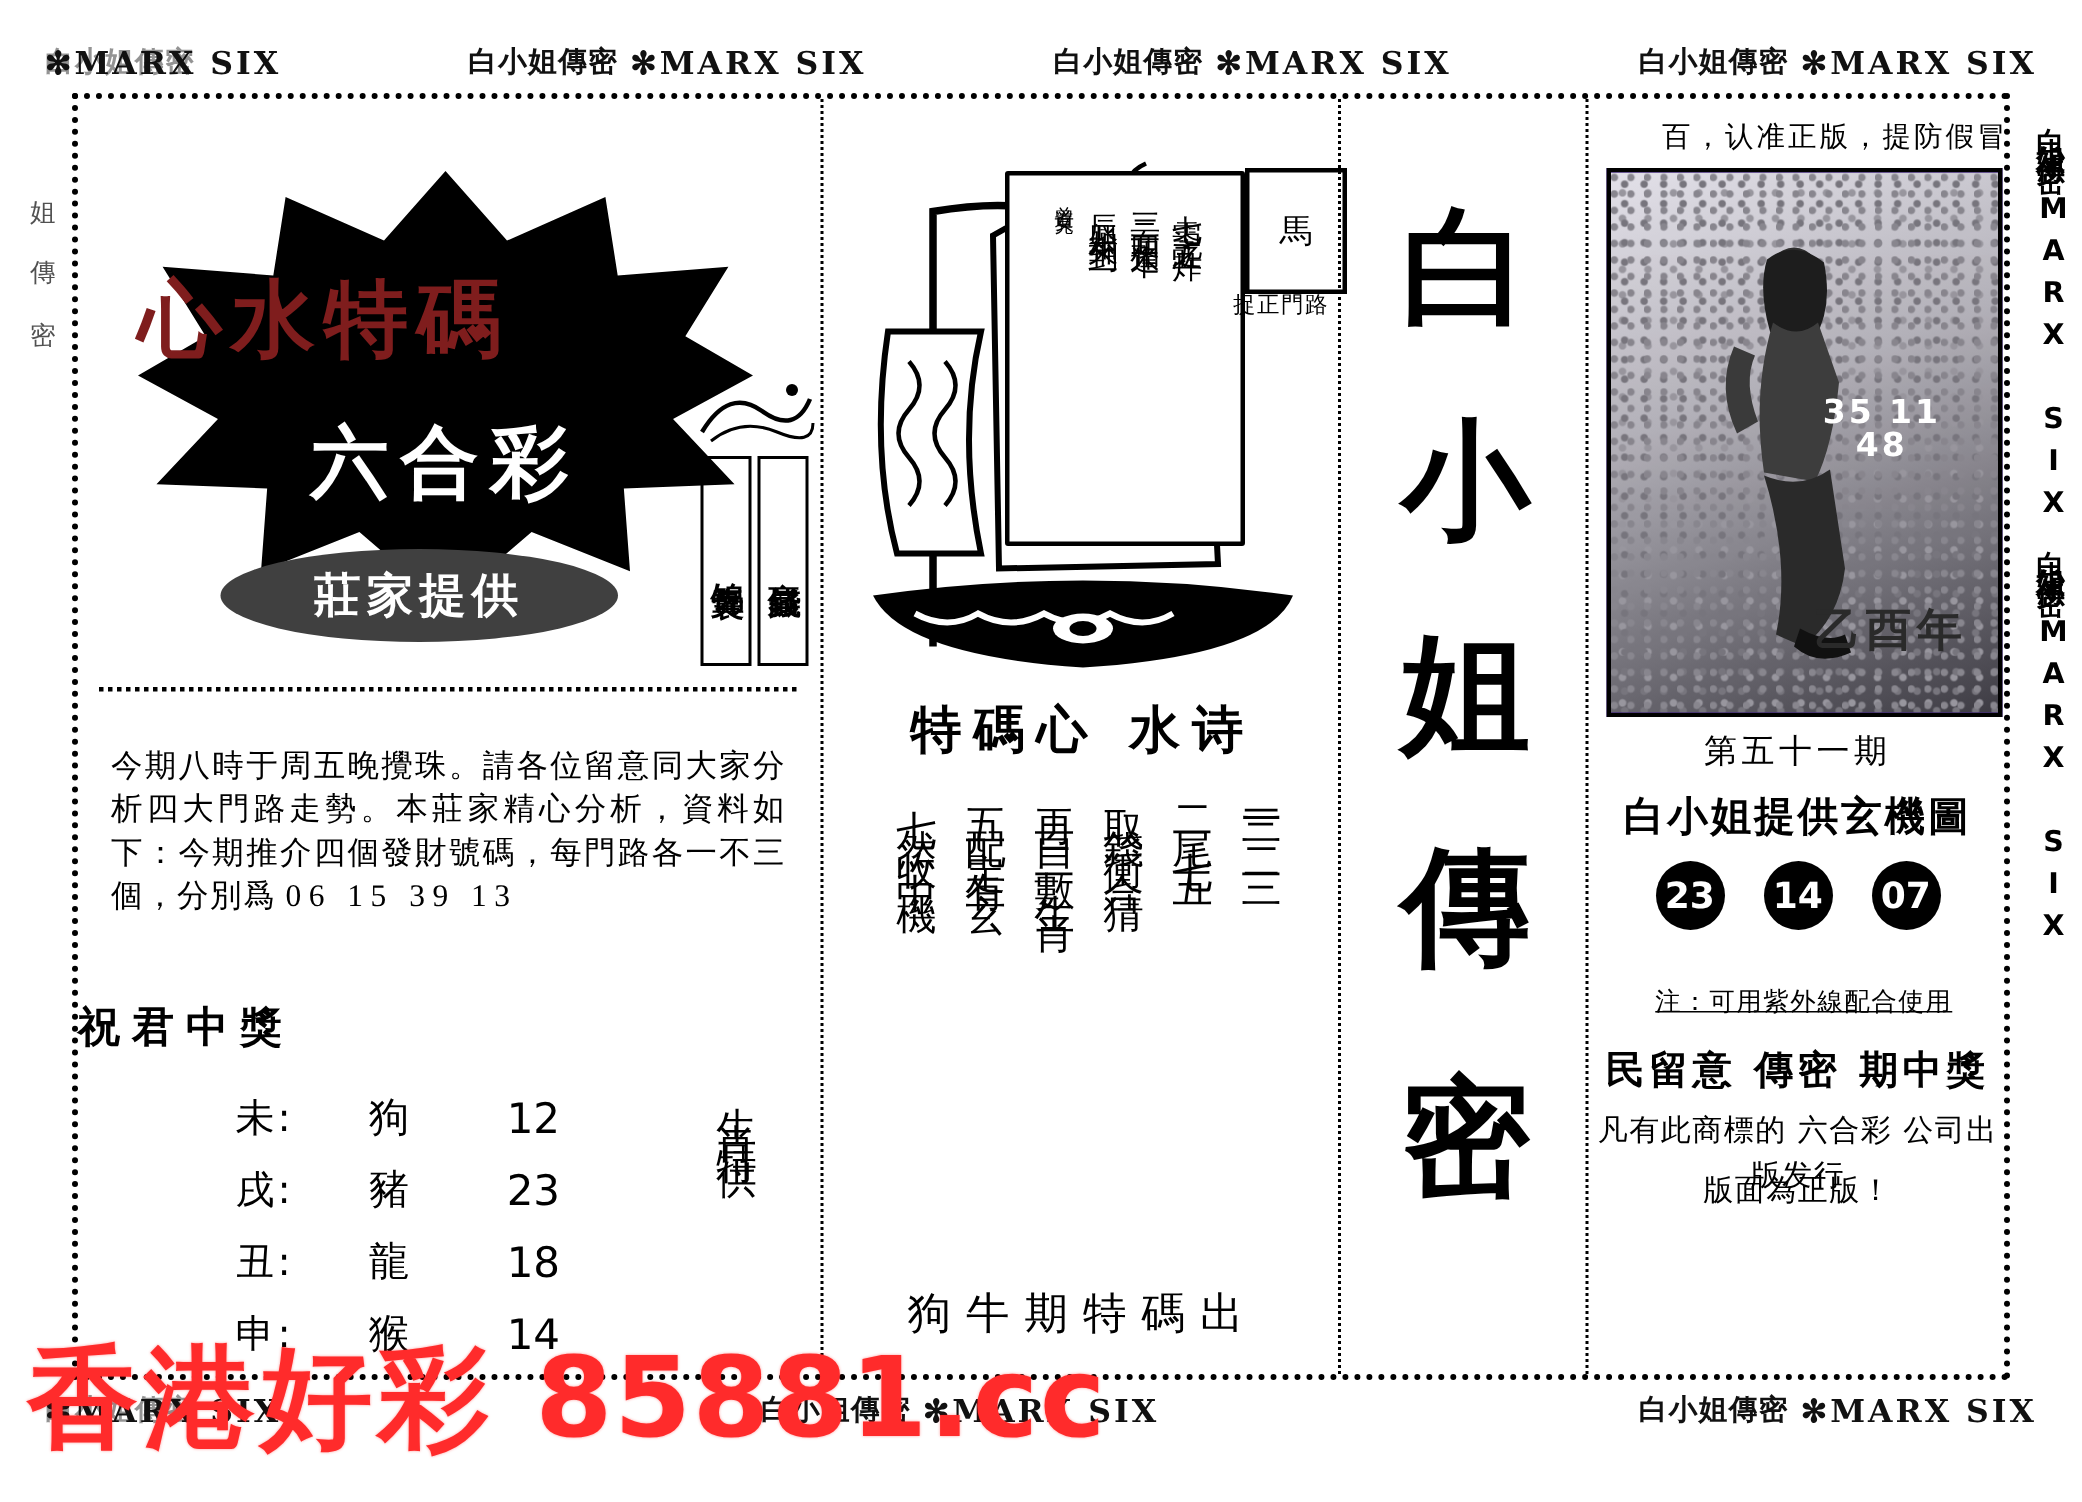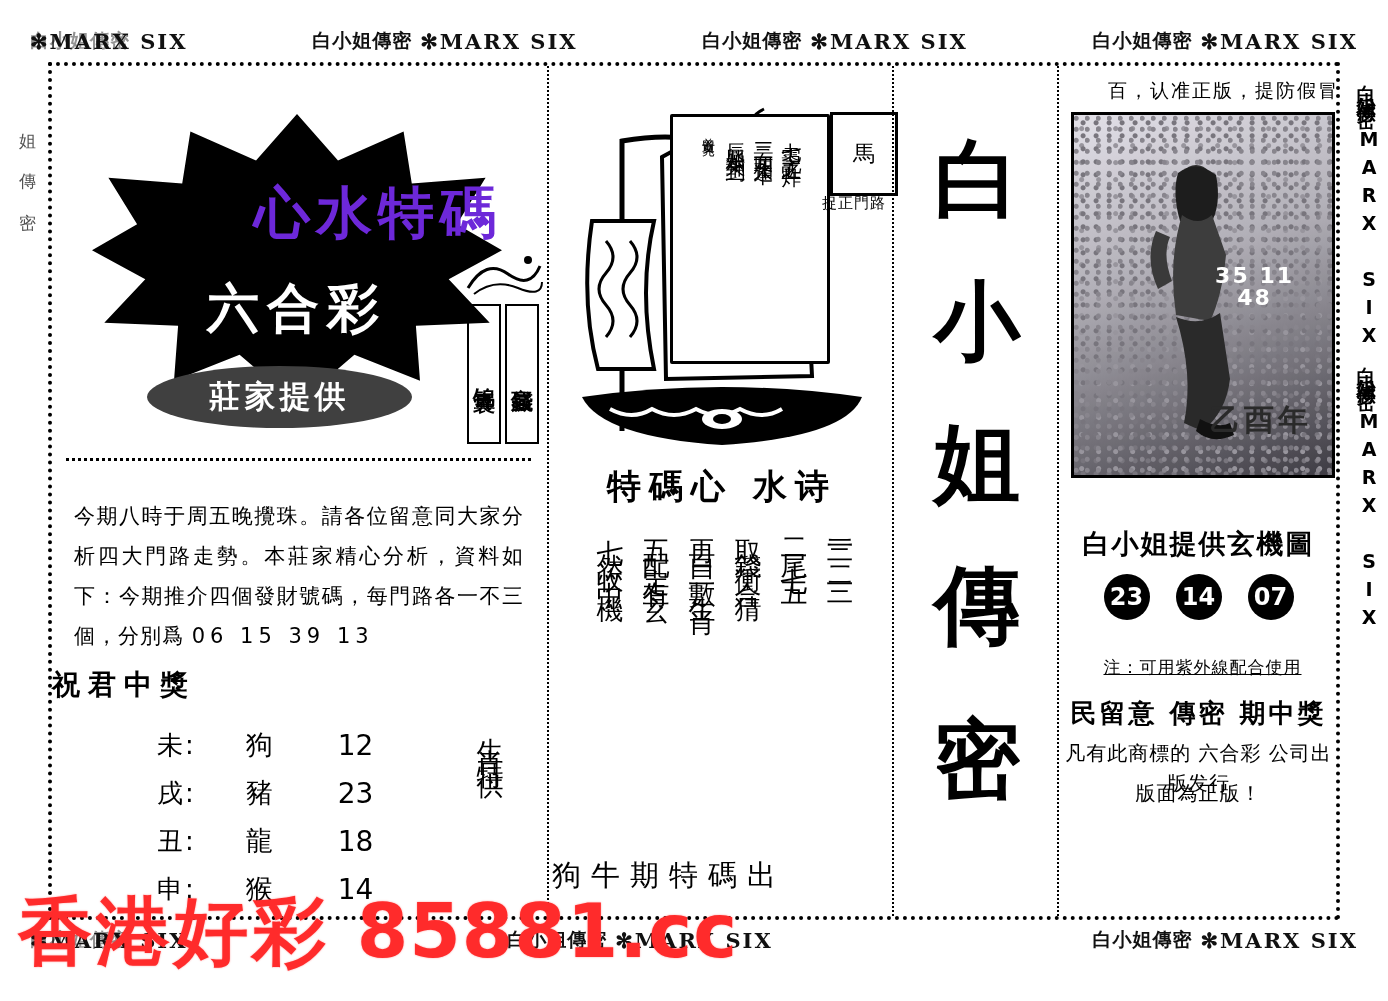--- a/index.html
+++ b/index.html
@@ -35,37 +35,37 @@
   .col-left{position:absolute;left:0;top:0;width:495px;height:100%;}
   .head-line{position:absolute;left:18px;top:16px;font-size:23px;letter-spacing:1px;font-weight:bold;}
   .star-wrap{position:absolute;left:40px;top:48px;width:410px;height:290px;}
   .star{
     position:absolute;left:0;top:0;width:410px;height:290px;background:#000;
     clip-path:polygon(50% 0%,60% 16%,76% 6%,78% 24%,96% 22%,89% 38%,100% 47%,
                       87% 57%,97% 72%,79% 73%,80% 92%,64% 83%,50% 100%,
                       36% 83%,20% 92%,21% 73%,3% 72%,13% 57%,0% 47%,11% 38%,
                       4% 22%,22% 24%,24% 6%,40% 16%);
   }
-  .star-t1{position:absolute;left:0;top:62px;width:410px;text-align:right;color:#6d28d9;
+  .star-t1{position:absolute;left:0;top:62px;width:410px;text-align:left;color:#7f1d1d;
     font-size:56px;font-weight:bold;letter-spacing:6px;font-family:"DejaVu Sans",sans-serif;}
   .star-t2{position:absolute;left:0;top:160px;width:410px;text-align:center;color:#fff;
     font-size:52px;font-weight:bold;letter-spacing:8px;font-family:"DejaVu Sans",sans-serif;}
   .ellipse{
     position:absolute;left:95px;top:300px;width:265px;height:62px;background:#404040;
     border-radius:50%/50%;color:#fff;display:flex;align-items:center;justify-content:center;
     font-size:31px;font-weight:bold;letter-spacing:4px;
   }
   .jin-box{position:absolute;left:415px;top:238px;width:70px;height:140px;display:flex;gap:4px;}
   .jin-cell{flex:1;border:2px solid #000;display:flex;align-items:center;justify-content:center;
     writing-mode:vertical-rl;text-orientation:upright;font-size:22px;font-weight:bold;letter-spacing:4px;}
   .sketch{position:absolute;left:412px;top:182px;width:80px;height:52px;}
 
   .hr-dotted{position:absolute;border-top:3px dotted #000;}
 
-  .para{position:absolute;left:22px;top:430px;width:450px;font-size:21px;line-height:40px;letter-spacing:1px;text-align:justify;}
+  .para{position:absolute;left:22px;top:430px;width:450px;font-size:21px;line-height:29px;letter-spacing:1px;text-align:justify;font-family:Liberation Serif, serif;}
   .para .nums{letter-spacing:5px;}
   .wish{position:absolute;left:0;top:600px;width:495px;text-align:left;font-size:28px;letter-spacing:8px;font-weight:bold;}
 
   table.zodiac{position:absolute;left:95px;top:655px;border-collapse:collapse;font-size:26px;}
   table.zodiac td{padding:6px 10px;white-space:nowrap;}
   .z-label{letter-spacing:2px;}
   .z-animal{padding-left:40px !important;font-size:27px;}
   .z-num{padding-left:55px !important;font-size:28px;}
   .side-vert{position:absolute;left:415px;top:650px;writing-mode:vertical-rl;text-orientation:upright;
     font-size:27px;letter-spacing:12px;line-height:46px;}
@@ -79,21 +79,21 @@
   .poem-col{writing-mode:vertical-rl;text-orientation:upright;font-size:20px;letter-spacing:5px;line-height:26px;
     font-family:"DejaVu Serif","Liberation Serif",serif;}
   .poem-small{font-size:13px;letter-spacing:2px;}
   .stamp{position:absolute;left:278px;top:46px;width:62px;height:78px;border:3px solid #000;
     display:flex;align-items:center;justify-content:center;font-size:22px;}
   .stamp-label{position:absolute;left:270px;top:128px;font-size:15px;letter-spacing:1px;}
 
   .mid-title{position:absolute;left:0;top:398px;width:340px;text-align:center;font-size:34px;letter-spacing:8px;font-weight:bold;}
   .verse{position:absolute;left:8px;top:452px;width:330px;display:flex;flex-direction:row-reverse;justify-content:center;gap:6px;}
   .verse-col{writing-mode:vertical-rl;text-orientation:upright;font-size:27px;letter-spacing:14px;line-height:40px;}
-  .mid-foot2{position:absolute;left:0;top:790px;width:340px;font-size:29px;letter-spacing:10px;}
+  .mid-foot2{position:absolute;left:0;top:790px;width:340px;text-align:center;font-size:29px;letter-spacing:10px;}
 
   
   .col-brush{position:absolute;left:845px;top:0;width:160px;height:100%;}
   .brush-char{position:absolute;left:0;width:160px;text-align:center;font-size:86px;font-weight:bold;
     font-family:"DejaVu Serif","Liberation Serif",serif;line-height:1;}
 
   
   .col-right{position:absolute;left:1005px;top:0;width:283px;height:100%;}
   .r-top{position:absolute;left:10px;top:12px;width:272px;font-size:19px;letter-spacing:2px;text-align:right;}
   .photo{position:absolute;left:14px;top:46px;width:258px;height:360px;border:3px solid #000;
@@ -310,20 +310,21 @@
           <path d="M48 58 q16 12 30 0 l14 40 q-4 42 -16 66 l-34 -6 q-8 -54 6 -100 Z" fill="#3d3d3d"></path>
           <path d="M42 160 q24 10 44 -4 l10 66 q-4 34 -28 52 l-18 -8 q10 -48 -8 -106 Z" fill="#2a2a2a"></path>
           <path d="M22 74 q-12 28 2 58 l14 -8 q-10 -26 -2 -44 Z" fill="#3a3a3a"></path>
           <path d="M66 262 q18 10 30 4 l4 12 q-22 10 -38 -4 Z" fill="#111"></path>
         </svg>
         <div class="photo-num" style="white-space:pre-line;">35  11
 48</div>
         <div class="photo-cn">乙酉年</div>
       </div>
 
+      <div class="issue">第五十一期</div>
       <div class="r-title">白小姐提供玄機圖</div>
 
       <div class="balls">
         <div class="ball">23</div>
         <div class="ball">14</div>
         <div class="ball">07</div>
       </div>
 
       <div class="note">
         <u>注：可用紫外線配合使用</u>

